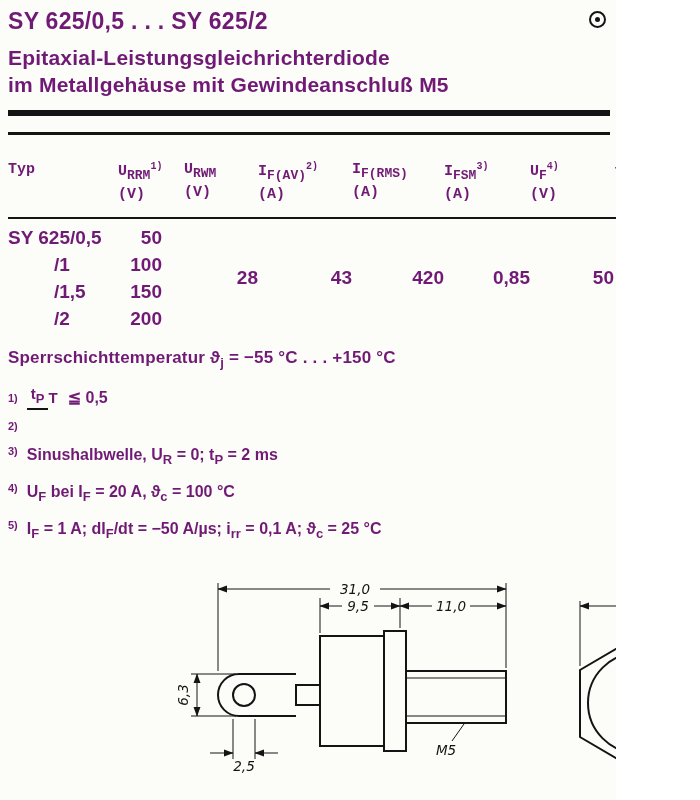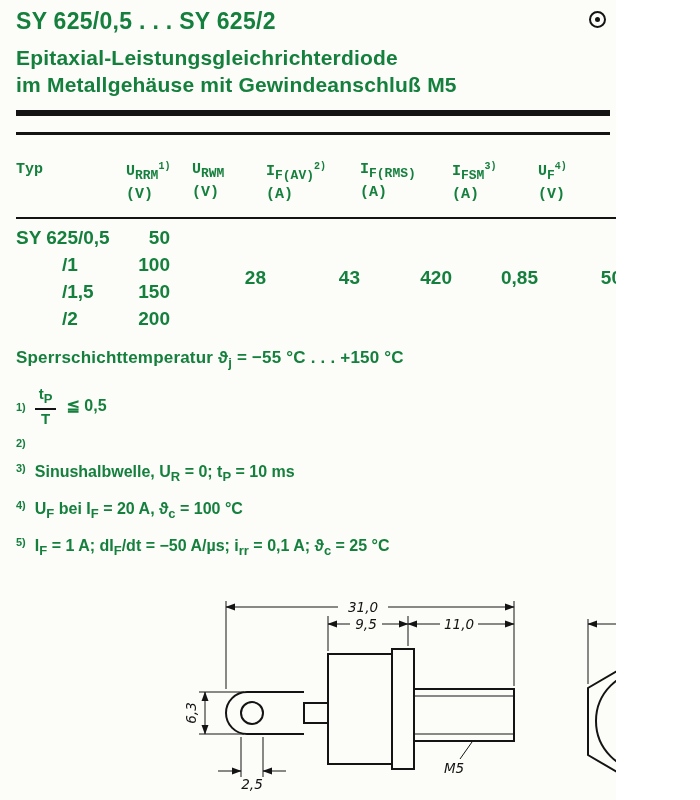--- a/index.html
+++ b/index.html
@@ -1,22 +1,22 @@
 <!DOCTYPE html>
 <html><head>
 <meta charset="utf-8">
 <style>
   * { margin:0; padding:0; box-sizing:border-box; }
   html,body { background:#ffffff; }
   .page {
     width:616px; height:800px;
     background:#fcfcf9;
-    color:#15803d;
+    color:#701a75;
     font-family:"Liberation Sans", sans-serif;
-    padding:8px 6px 0 16px;
+    padding:8px 6px 0 8px;
     overflow:hidden;
     position:relative;
   }
   .header-row { display:flex; justify-content:space-between; align-items:flex-start; }
   .title { font-size:23px; font-weight:bold; letter-spacing:0.3px; }
   .corner-icon { width:17px; height:17px; border:2px solid #141414; border-radius:50%; position:relative; margin:3px 4px 0 0; flex:0 0 auto; }
   .corner-icon::after { content:""; position:absolute; left:50%; top:50%; width:5px; height:5px; margin:-2.5px 0 0 -2.5px; background:#141414; border-radius:50%; }
   .subtitle { font-size:21px; font-weight:bold; margin-top:9px; line-height:1.3; letter-spacing:0.2px; }
   .bar-thick { height:6px; background:#141414; margin-top:11px; }
   .bar-thin  { height:3px; background:#141414; margin-top:16px; }
@@ -33,21 +33,21 @@
   td.indent { padding-left:46px; }
   tbody tr:first-child td { padding-top:8px; }
 
   .junction { font-size:17px; font-weight:bold; margin-top:16px; letter-spacing:0.2px; }
 
   .footnotes { margin-top:16px; }
   .footnote { font-size:16px; font-weight:bold; margin-bottom:13px; display:flex; align-items:flex-start; }
   .footnote.fn1 { align-items:center; margin-bottom:10px; }
   .fn-marker { font-size:11px; margin-right:9px; margin-top:1px; line-height:1; flex:0 0 auto; }
   .fn-text { line-height:1.3; }
-  .frac { display:inline-flex; flex-direction:column; align-items:center; margin-right:10px; font-size:15px; line-height:1.1; }
+  .frac { display:inline-flex; flex-direction:row; align-items:center; margin-right:10px; font-size:15px; line-height:1.1; }
   .frac-num { border-bottom:2px solid #141414; padding:0 4px 1px 4px; }
   .frac-den { padding-top:1px; }
 
   .diagram { display:block; margin-top:28px; }
 </style>
 </head>
 <body>
 
 <div class="page">
 
@@ -121,21 +121,21 @@
         <span class="frac-num"><span>t</span><sub>P</sub></span>
         <span class="frac-den">T</span>
       </span>
       <span class="fn-text">≦ 0,5</span>
     </div>
     <div class="footnote">
       <sup class="fn-marker">2)</sup>
     </div>
     <div class="footnote">
       <sup class="fn-marker">3)</sup>
-      <span class="fn-text"><span>Sinushalbwelle, U</span><sub>R</sub><span> = 0; t</span><sub>P</sub><span> = 10 ms</span></span>
+      <span class="fn-text"><span>Sinushalbwelle, U</span><sub>R</sub><span> = 0; t</span><sub>P</sub><span> = 2 ms</span></span>
     </div>
     <div class="footnote">
       <sup class="fn-marker">4)</sup>
       <span class="fn-text"><span>U</span><sub>F</sub><span> bei I</span><sub>F</sub><span> = 20 A, </span><span>ϑ</span><sub>c</sub><span> = 100 °C</span></span>
     </div>
     <div class="footnote">
       <sup class="fn-marker">5)</sup>
       <span class="fn-text"><span>I</span><sub>F</sub><span> = 1 A; dI</span><sub>F</sub><span>/dt = −50 A/µs; i</span><sub>rr</sub><span> = 0,1 A; </span><span>ϑ</span><sub>c</sub><span> = 25 °C</span></span>
     </div>
   </div>

